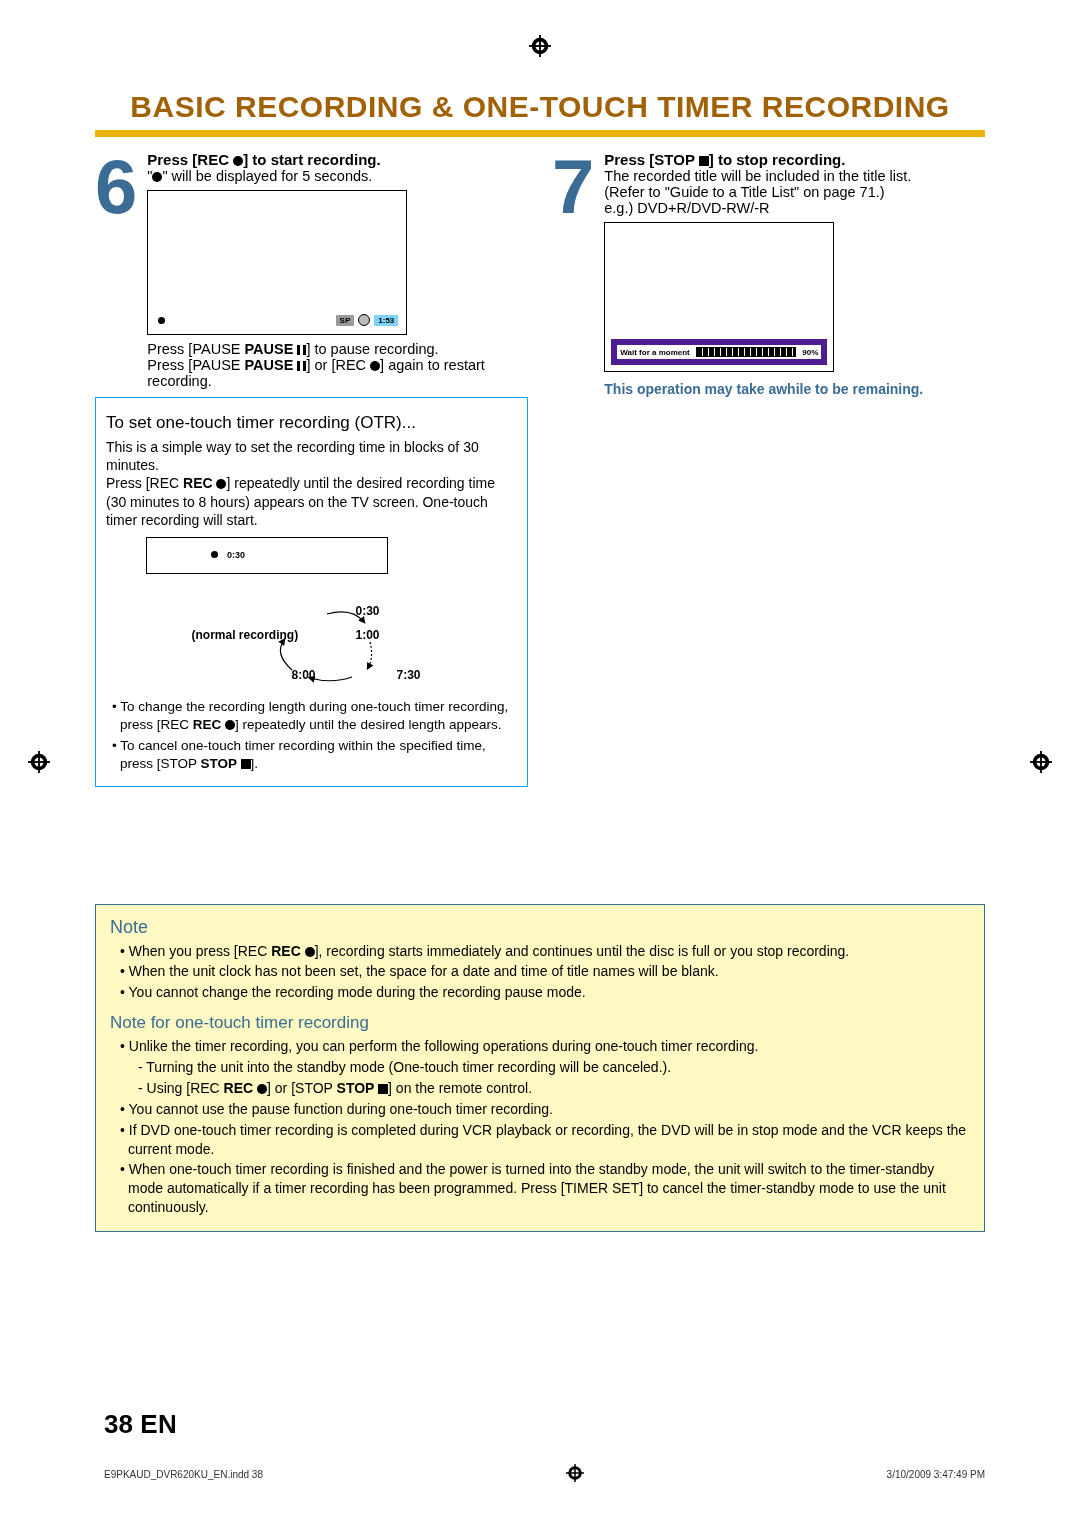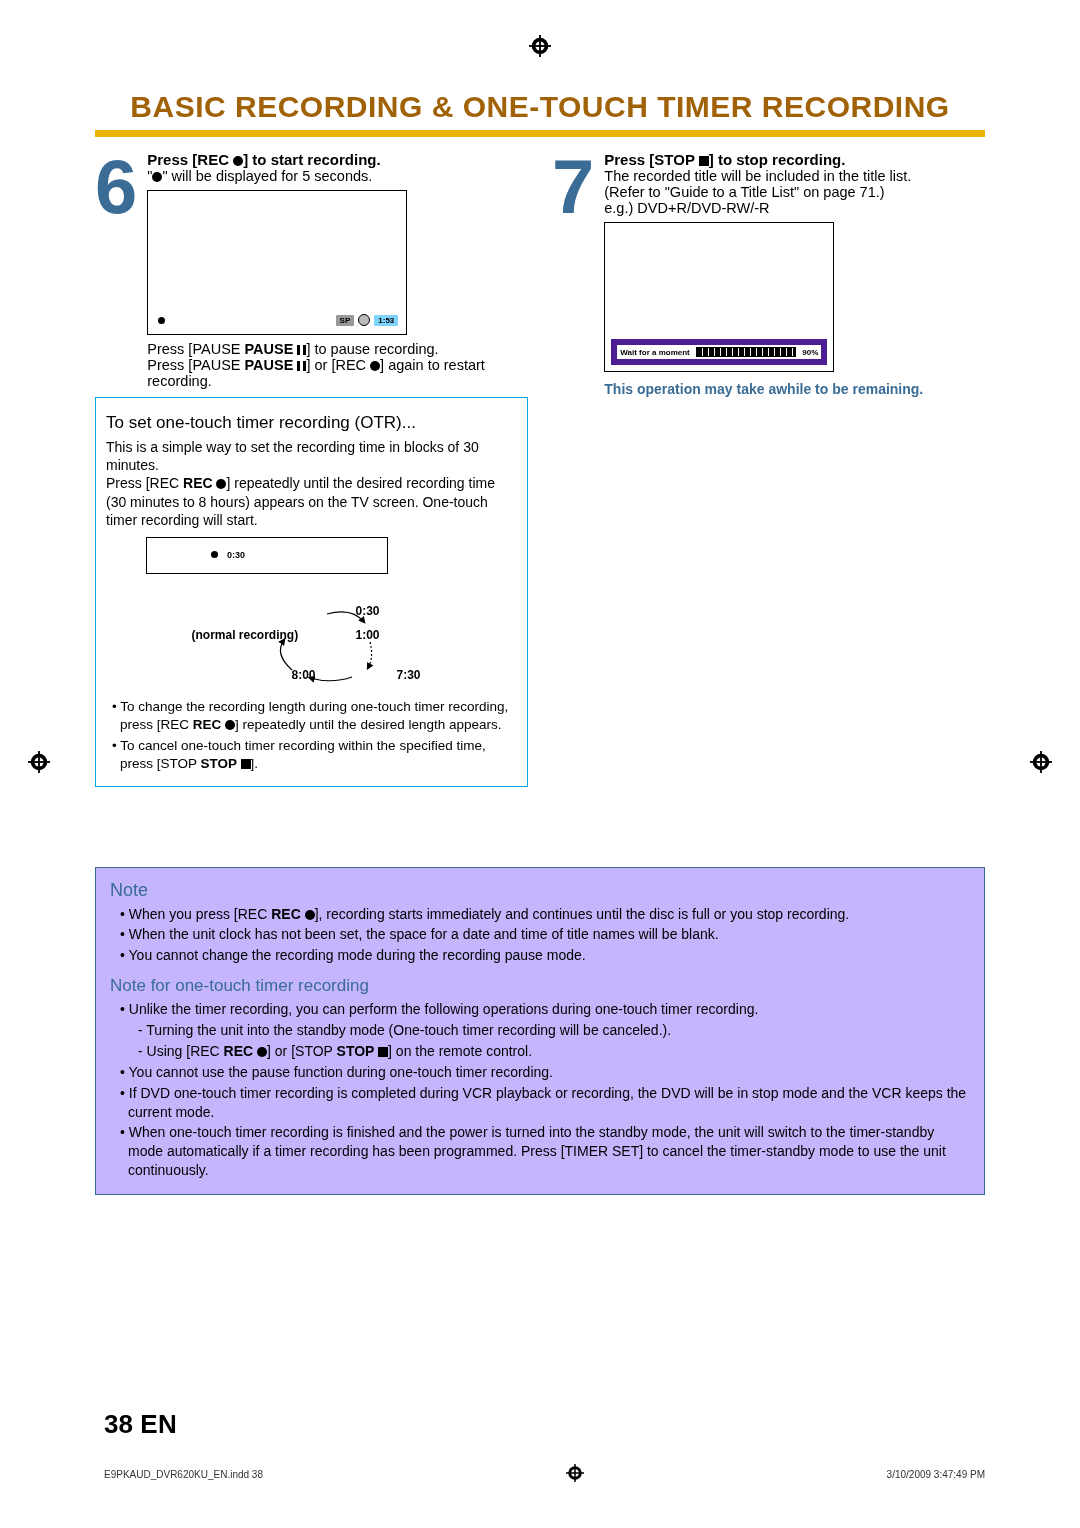--- a/index.html
+++ b/index.html
@@ -194,23 +194,23 @@
   }
   .warn {
     color: #3a6c96;
     font-weight: bold;
     font-size: 14px;
     margin-top: 8px;
     line-height: 1.3;
   }
   .note-box {
     border: 1px solid #3a6c96;
-    background: #c4b5fd;
+    background: #fef9c3;
     padding: 10px 14px 12px 14px;
-    margin-top: 80px;
+    margin-top: 117px;
     font-size: 14px;
     line-height: 1.35;
   }
   .note-title {
     color: #3a6c96;
     font-size: 18px;
     margin-bottom: 2px;
   }
   .sub-note-title {
     color: #3a6c96;

